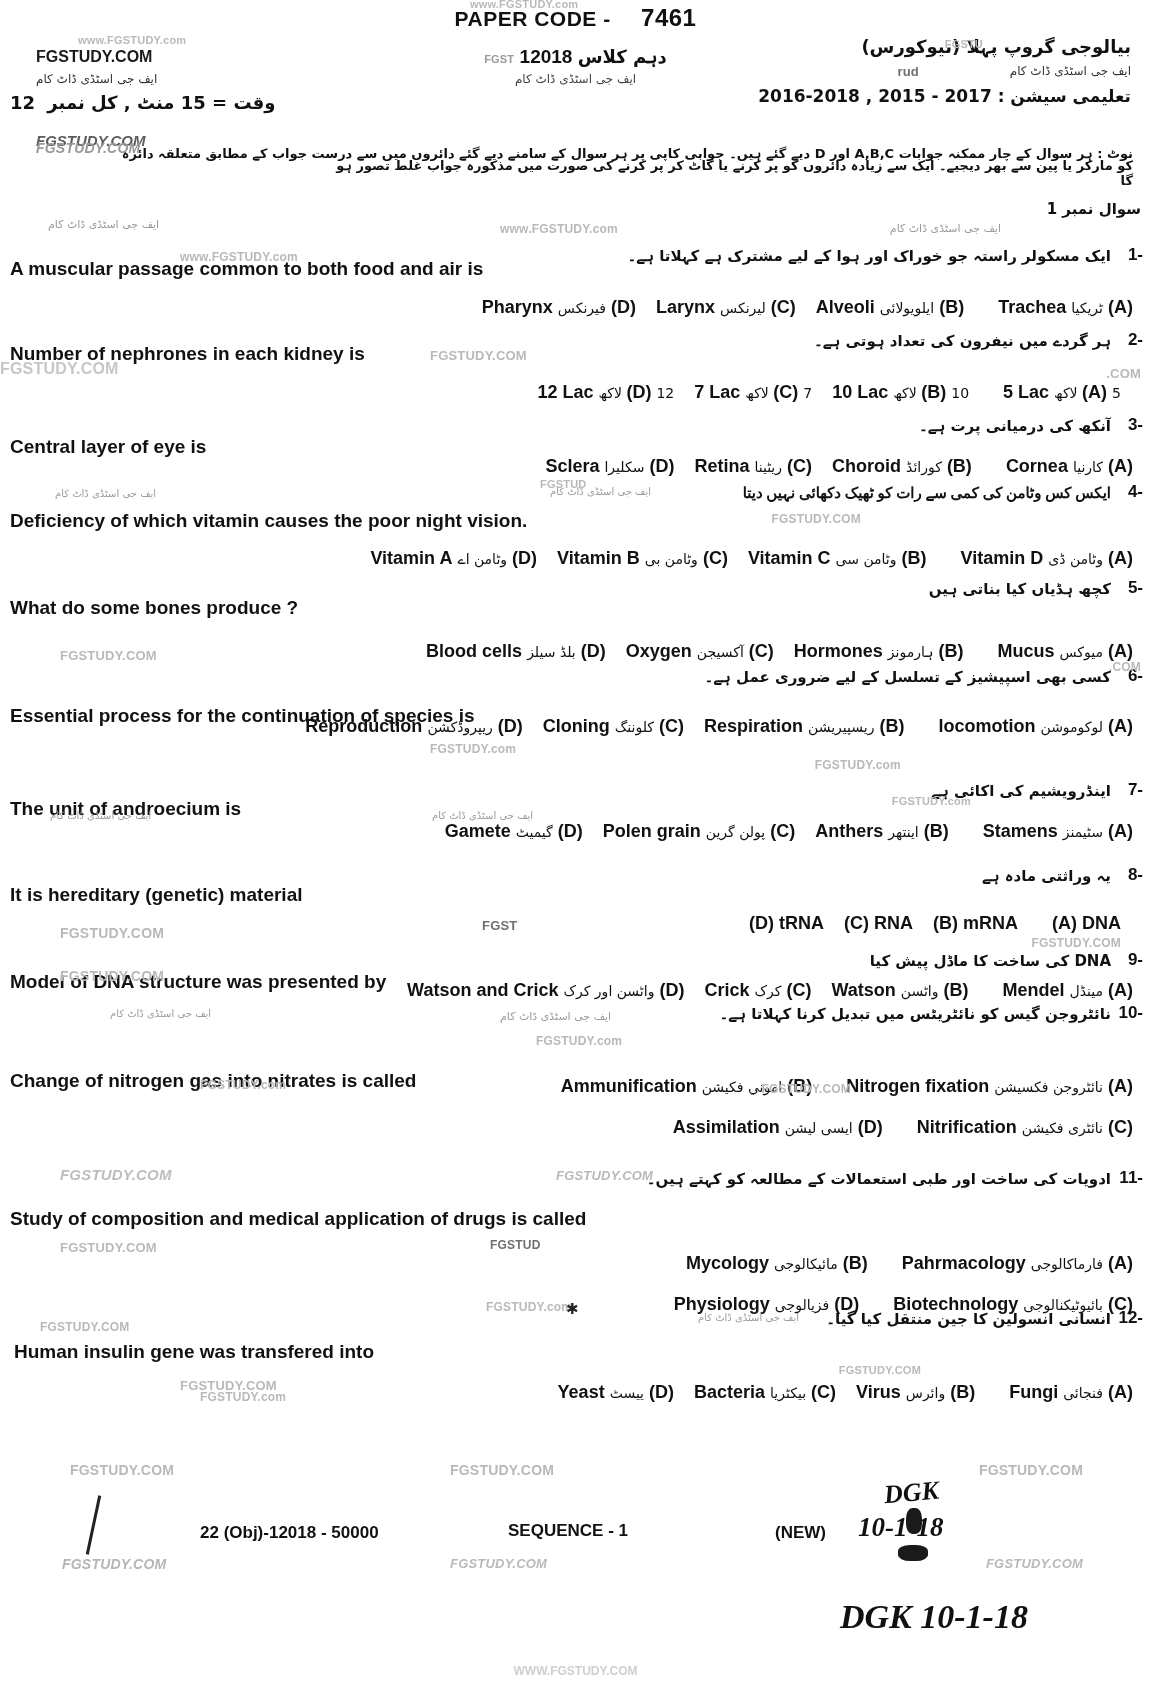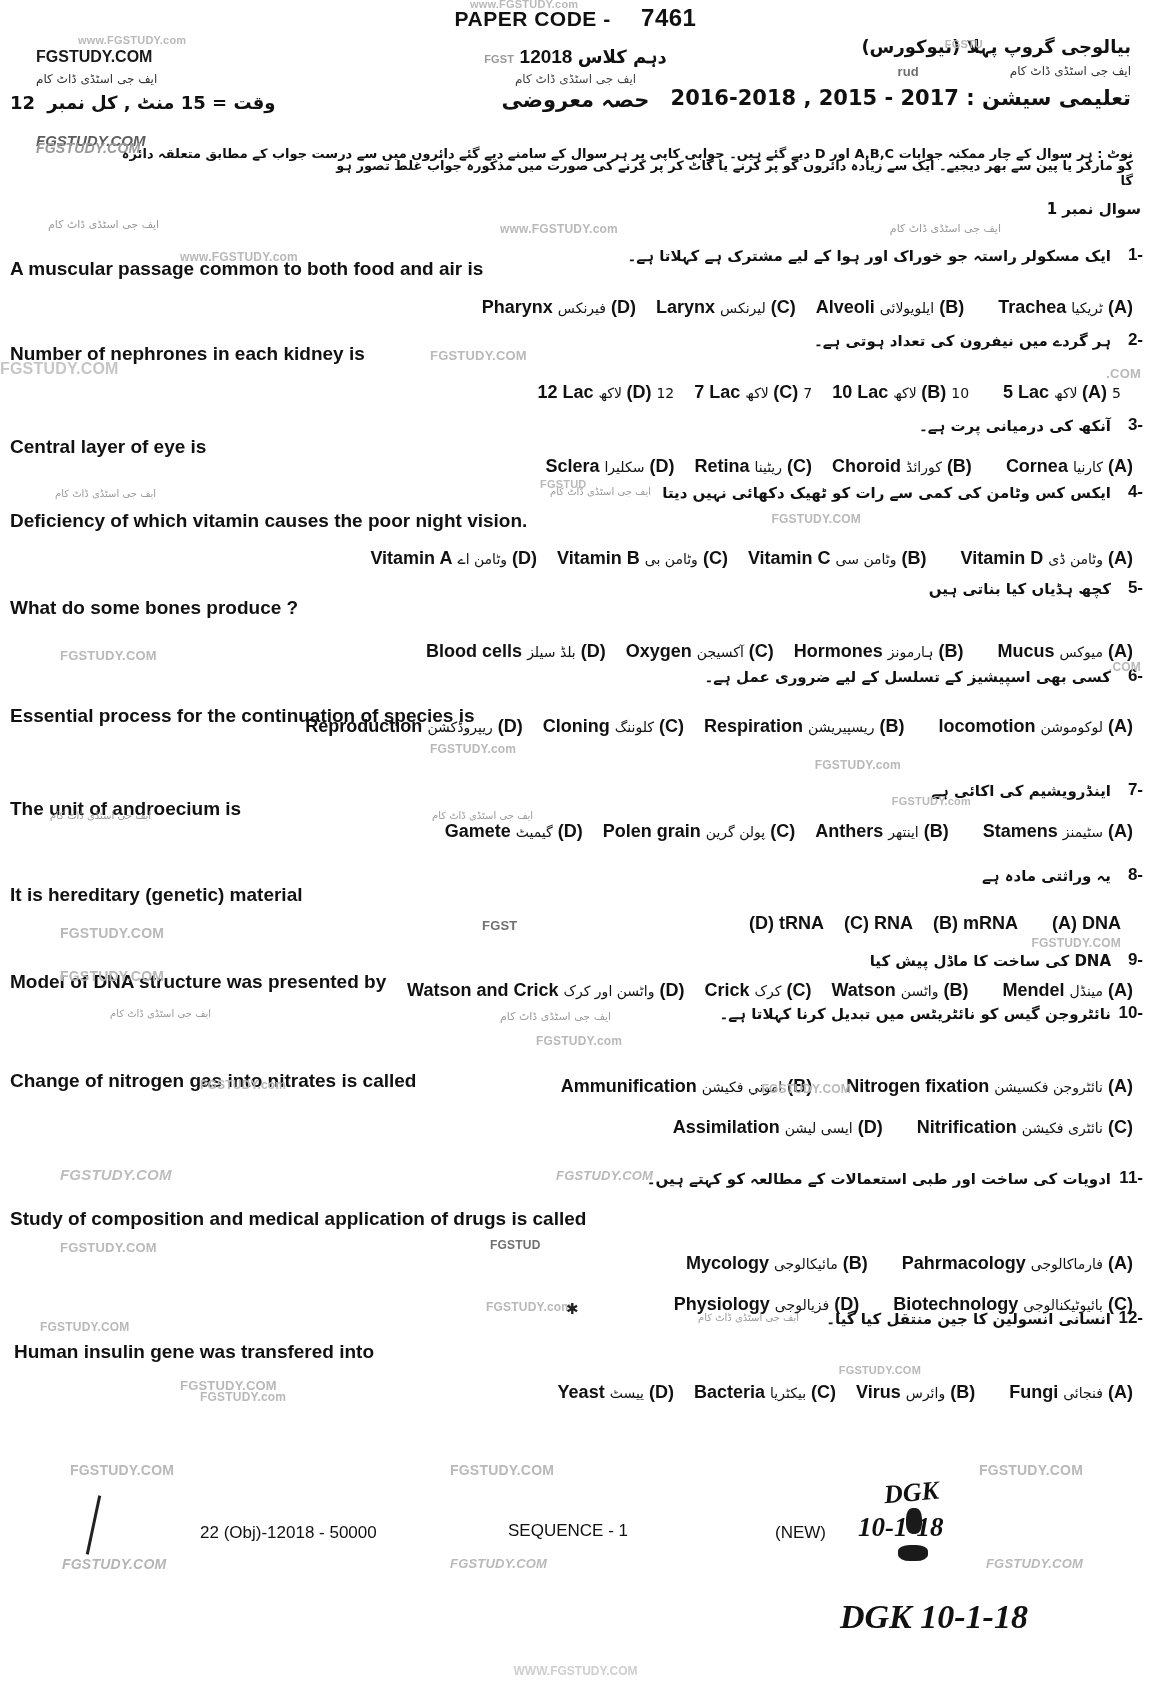--- a/index.html
+++ b/index.html
@@ -54,21 +54,21 @@
     font-size:21px; font-weight:bold; font-family:"DejaVu Sans", sans-serif;
   }
 
   .hdr-left-1 { left:36px; top:48px; font-size:16px; font-weight:bold; color:#1a1a1a; }
   .hdr-left-2 { left:36px; top:72px; font-size:12px; color:#333; font-family:"DejaVu Sans", sans-serif; }
   .hdr-left-3 { left:10px; top:92px; font-size:18px; font-weight:bold; font-family:"DejaVu Sans", sans-serif; direction:rtl; }
   .hdr-left-4 { left:36px; top:132px; font-size:15px; font-weight:bold; font-style:italic; color:#5c5c5c; }
 
   .hdr-right-1 { right:20px; top:36px; font-size:18px; font-weight:bold; font-family:"DejaVu Sans", sans-serif; direction:rtl;text-align:center; }
   .hdr-right-2 { right:20px; top:64px; font-size:12px; font-family:"DejaVu Sans", sans-serif; direction:rtl; color:#333; }
-  .hdr-right-3 { right:20px; top:86px; font-size:21px; font-weight:bold; font-family:"DejaVu Sans", sans-serif; direction:rtl;margin-left:10px; }
+  .hdr-right-3 { right:20px; top:86px; font-size:17px; font-weight:bold; font-family:"DejaVu Sans", sans-serif; direction:rtl;margin-left:10px; }
 
   
   .note-line {
     position:absolute; right:18px; font-size:13px; font-weight:bold;
     font-family:"DejaVu Sans", sans-serif; direction:rtl; text-align:right;
     color:#111;
   }
   .note-l1 { top:130px; left:60px;margin-top:16px; }
   .note-l2 { top:158px; left:330px; }
 
@@ -90,21 +90,21 @@
     position:absolute; right:18px; font-size:18px; font-weight:bold;
     white-space:nowrap; direction:rtl; text-align:right;
   }
   .opt-row .lbl { font-family:"Liberation Sans", sans-serif; direction:ltr; unicode-bidi:embed; }
   .opt-row .en  { font-family:"Liberation Sans", sans-serif; direction:ltr; unicode-bidi:embed; }
   .opt-row .ur  { font-family:"DejaVu Sans", sans-serif; font-size:14px; font-weight:normal; }
   .opt-row .sp  { display:inline-block; width:20px; }
   .opt-row .sp-wide { display:inline-block; width:34px; }
 
   
-  .foot-item { position:absolute; font-size:17px; font-weight:normal; }
+  .foot-item { position:absolute; font-size:17px; font-weight:bold; }
   .hand {
     position:absolute; font-family:"Liberation Serif", serif;
     font-style:italic; font-weight:bold; color:#111;
   }
   .scribble {
     position:absolute; border-left:3px solid #222;
     transform: rotate(12deg); height:60px;
   }
   .ink-blob {
     position:absolute; background:#1a1a1a; border-radius:40%;
@@ -127,21 +127,20 @@
 
   <div class="wm" style="left:470px; top:-2px; font-size:11px;">www.FGSTUDY.com</div>
   <div class="wm" style="left:78px; top:34px; font-size:11px;">www.FGSTUDY.com</div>
 
   <div class="hdr-class">
     <span class="wm" style="position:relative; left:0; top:0; font-size:11px; color:#9a9a9a;">FGST</span>
     <span>12018</span>
     <span class="u">دہم کلاس</span>
   </div>
   <div class="hdr-sub">ایف جی اسٹڈی ڈاٹ کام</div>
-  <div class="hdr-section">حصہ معروضی</div>
 
   <div class="abs hdr-left-1">FGSTUDY.COM</div>
   <div class="abs hdr-left-2">ایف جی اسٹڈی ڈاٹ کام</div>
   <div class="abs hdr-left-3">
     <span>وقت = 15 منٹ , کل نمبر</span>
     <span style="direction:ltr; display:inline-block; padding-right:6px;">12</span>
   </div>
   <div class="abs hdr-left-4">FGSTUDY.COM</div>
 
   <div class="abs hdr-right-1">
@@ -175,21 +174,21 @@
       <div class="opt-row" style="top: 297px; right: 18px; font-size: 18px;"><span style="display: inline-block;"><span class="lbl">(A)</span> <span class="ur">ٹریکیا</span> <span class="en">Trachea</span></span><span class="sp-wide"></span><span style="display: inline-block;"><span class="lbl">(B)</span> <span class="ur">ایلویولائی</span> <span class="en">Alveoli</span></span><span class="sp"></span><span style="display: inline-block;"><span class="lbl">(C)</span> <span class="ur">لیرنکس</span> <span class="en">Larynx</span></span><span class="sp"></span><span style="display: inline-block;"><span class="lbl">(D)</span> <span class="ur">فیرنکس</span> <span class="en">Pharynx</span></span></div>
       <div class="q-num" style="top: 330px;">2-</div>
       <div class="q-urdu" style="top: 332px; right: 40px;">ہر گردے میں نیفرون کی تعداد ہوتی ہے۔</div>
       <div class="q-eng" style="top: 343px; left: 10px;">Number of nephrones in each kidney is</div>
       <div class="opt-row" style="top: 382px; right: 30px; font-size: 18px;"><span style="display: inline-block;"><span class="lbl">(A)</span> <span class="ur">5 لاکھ</span> <span class="en">5 Lac</span></span><span class="sp-wide"></span><span style="display: inline-block;"><span class="lbl">(B)</span> <span class="ur">10 لاکھ</span> <span class="en">10 Lac</span></span><span class="sp"></span><span style="display: inline-block;"><span class="lbl">(C)</span> <span class="ur">7 لاکھ</span> <span class="en">7 Lac</span></span><span class="sp"></span><span style="display: inline-block;"><span class="lbl">(D)</span> <span class="ur">12 لاکھ</span> <span class="en">12 Lac</span></span></div>
       <div class="q-num" style="top: 415px;">3-</div>
       <div class="q-urdu" style="top: 417px; right: 40px;">آنکھ کی درمیانی پرت ہے۔</div>
       <div class="q-eng" style="top: 436px; left: 10px;">Central layer of eye is</div>
       <div class="opt-row" style="top: 456px; right: 18px; font-size: 18px;"><span style="display: inline-block;"><span class="lbl">(A)</span> <span class="ur">کارنیا</span> <span class="en">Cornea</span></span><span class="sp-wide"></span><span style="display: inline-block;"><span class="lbl">(B)</span> <span class="ur">کورائڈ</span> <span class="en">Choroid</span></span><span class="sp"></span><span style="display: inline-block;"><span class="lbl">(C)</span> <span class="ur">ریٹینا</span> <span class="en">Retina</span></span><span class="sp"></span><span style="display: inline-block;"><span class="lbl">(D)</span> <span class="ur">سکلیرا</span> <span class="en">Sclera</span></span></div>
       <div class="q-num" style="top: 482px;">4-</div>
-      <div class="q-urdu" style="top: 484px; right: 40px;">ایکس کس وٹامن کی کمی سے رات کو ٹھیک دکھائی نہیں دیتا</div>
+      <div class="q-urdu" style="top: 484px; right: 40px; font-family: Liberation Serif, serif;">ایکس کس وٹامن کی کمی سے رات کو ٹھیک دکھائی نہیں دیتا</div>
       <div class="q-eng" style="top: 510px; left: 10px;">Deficiency of  which vitamin causes the poor night vision.</div>
       <div class="opt-row" style="top: 548px; right: 18px; font-size: 18px;"><span style="display: inline-block;"><span class="lbl">(A)</span> <span class="ur">وٹامن ڈی</span> <span class="en">Vitamin D</span></span><span class="sp-wide"></span><span style="display: inline-block;"><span class="lbl">(B)</span> <span class="ur">وٹامن سی</span> <span class="en">Vitamin C</span></span><span class="sp"></span><span style="display: inline-block;"><span class="lbl">(C)</span> <span class="ur">وٹامن بی</span> <span class="en">Vitamin B</span></span><span class="sp"></span><span style="display: inline-block;"><span class="lbl">(D)</span> <span class="ur">وٹامن اے</span> <span class="en">Vitamin A</span></span></div>
       <div class="q-num" style="top: 578px;">5-</div>
       <div class="q-urdu" style="top: 580px; right: 40px;">کچھ ہڈیاں کیا بناتی ہیں</div>
       <div class="q-eng" style="top: 597px; left: 10px;">What  do some bones produce ?</div>
       <div class="opt-row" style="top: 641px; right: 18px; font-size: 18px;"><span style="display: inline-block;"><span class="lbl">(A)</span> <span class="ur">میوکس</span> <span class="en">Mucus</span></span><span class="sp-wide"></span><span style="display: inline-block;"><span class="lbl">(B)</span> <span class="ur">ہارمونز</span> <span class="en">Hormones</span></span><span class="sp"></span><span style="display: inline-block;"><span class="lbl">(C)</span> <span class="ur">آکسیجن</span> <span class="en">Oxygen</span></span><span class="sp"></span><span style="display: inline-block;"><span class="lbl">(D)</span> <span class="ur">بلڈ سیلز</span> <span class="en">Blood cells</span></span></div>
       <div class="q-num" style="top: 666px;">6-</div>
       <div class="q-urdu" style="top: 668px; right: 40px;">کسی بھی اسپیشیز کے تسلسل کے لیے ضروری عمل ہے۔</div>
       <div class="q-eng" style="top: 705px; left: 10px;">Essential process for the continuation of species is</div>
       <div class="opt-row" style="top: 716px; right: 18px; font-size: 18px;"><span style="display: inline-block;"><span class="lbl">(A)</span> <span class="ur">لوکوموشن</span> <span class="en">locomotion</span></span><span class="sp-wide"></span><span style="display: inline-block;"><span class="lbl">(B)</span> <span class="ur">ریسپیریشن</span> <span class="en">Respiration</span></span><span class="sp"></span><span style="display: inline-block;"><span class="lbl">(C)</span> <span class="ur">کلوننگ</span> <span class="en">Cloning</span></span><span class="sp"></span><span style="display: inline-block;"><span class="lbl">(D)</span> <span class="ur">ریپروڈکشن</span> <span class="en">Reproduction</span></span></div>

